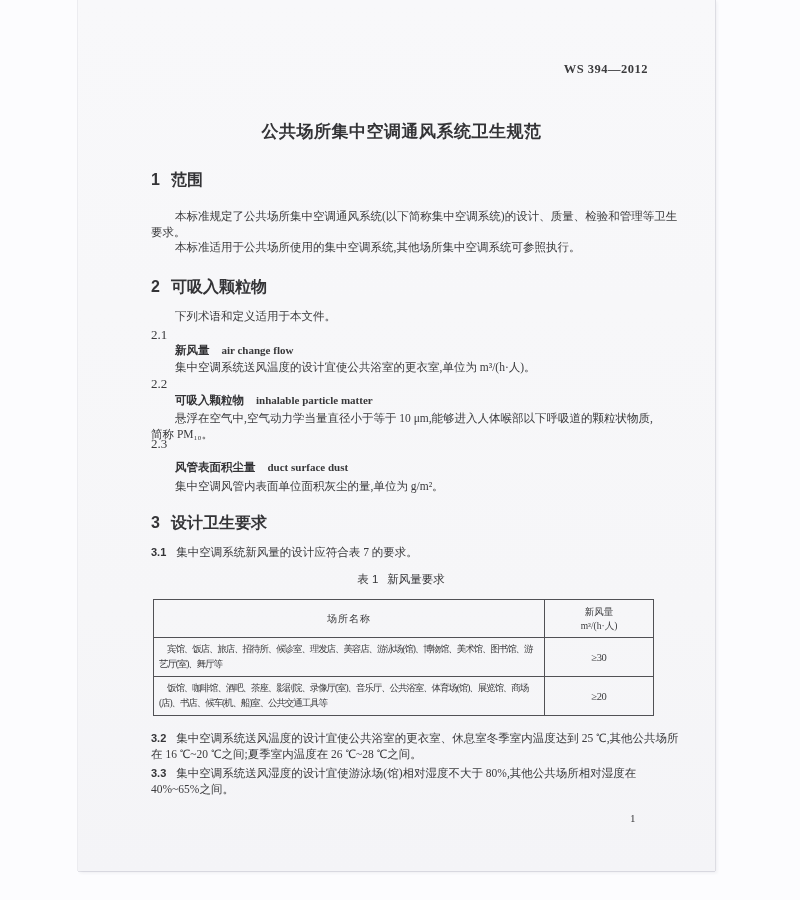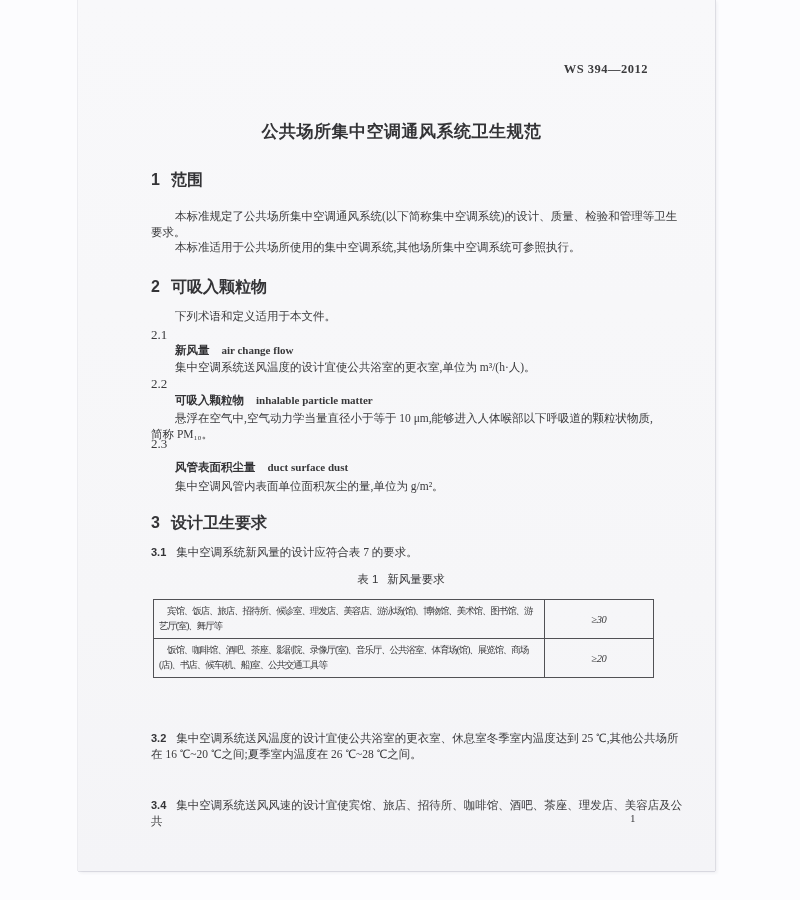--- a/index.html
+++ b/index.html
@@ -51,21 +51,21 @@
   table.t1 { border:1.5px solid #434347; }
   .col-place { width:391px; }
   .col-air   { width:109px; }
   th.place-h { height:38px; font-weight:normal; font-size:10px; letter-spacing:1px;
        text-align:center; color:#3a3a3c; }
   th.air-h { font-weight:normal; font-size:9.5px; text-align:center;
        line-height:14px; color:#3a3a3c; }
   td.place { height:39px; font-size:9.5px; letter-spacing:-1.1px; line-height:15px;
        padding:0 5px; text-indent:8px; vertical-align:middle; color:#3a3a3c; }
   td.val { text-align:center; font-size:10.5px; letter-spacing:-.5px;
-       vertical-align:middle; color:#3a3a3c;font-style:italic; }
+       vertical-align:middle; color:#3a3a3c; }
 
   .pagenum { position:absolute; top:812px; left:552px; font-size:11px; color:#3a3a3c; }
 </style>
 </head>
 <body>
 
 <div class="canvas">
   <div class="sheet">
 
     <div class="doc-code">WS 394—2012</div>
@@ -111,33 +111,40 @@
     <div class="tcaption">
       <span class="cap-label">表 1</span><span>新风量要求</span>
     </div>
 
     <table class="t1">
       <colgroup>
           <col class="col-place">
           <col class="col-air">
         </colgroup>
       <tbody>
+          <tr>
+        <th class="place-h">场所名称</th>
+        <th class="air-h">
+          <div>新风量</div>
+          <div>m³/(h·人)</div>
+        </th>
+      </tr>
       <tr>
         <td class="place">宾馆、饭店、旅店、招待所、候诊室、理发店、美容店、游泳场(馆)、博物馆、美术馆、图书馆、游艺厅(室)、舞厅等</td>
         <td class="val">≥30</td>
       </tr>
       <tr>
         <td class="place">饭馆、咖啡馆、酒吧、茶座、影剧院、录像厅(室)、音乐厅、公共浴室、体育场(馆)、展览馆、商场(店)、书店、候车(机、船)室、公共交通工具等</td>
         <td class="val">≥20</td>
       </tr>
     </tbody>
       </table>
 
     <p class="clause" style="top:731px">
       <span class="cnum">3.2</span><span>集中空调系统送风温度的设计宜使公共浴室的更衣室、休息室冬季室内温度达到 25 ℃,其他公共场所在 16 ℃~20 ℃之间;夏季室内温度在 26 ℃~28 ℃之间。</span>
     </p>
-    <p class="clause" style="top:798px">
-      <span class="cnum">3.4</span><span>集中空调系统送风风速的设计宜使宾馆、旅店、招待所、咖啡馆、酒吧、茶座、理发店、美容店及公共</span>
+    <p class="clause" style="top:766px">
+      <span class="cnum">3.3</span><span>集中空调系统送风湿度的设计宜使游泳场(馆)相对湿度不大于 80%,其他公共场所相对湿度在 40%~65%之间。</span>
     </p>
 
     <div class="pagenum">1</div>
   </div>
 </div>
 
 </body></html>

